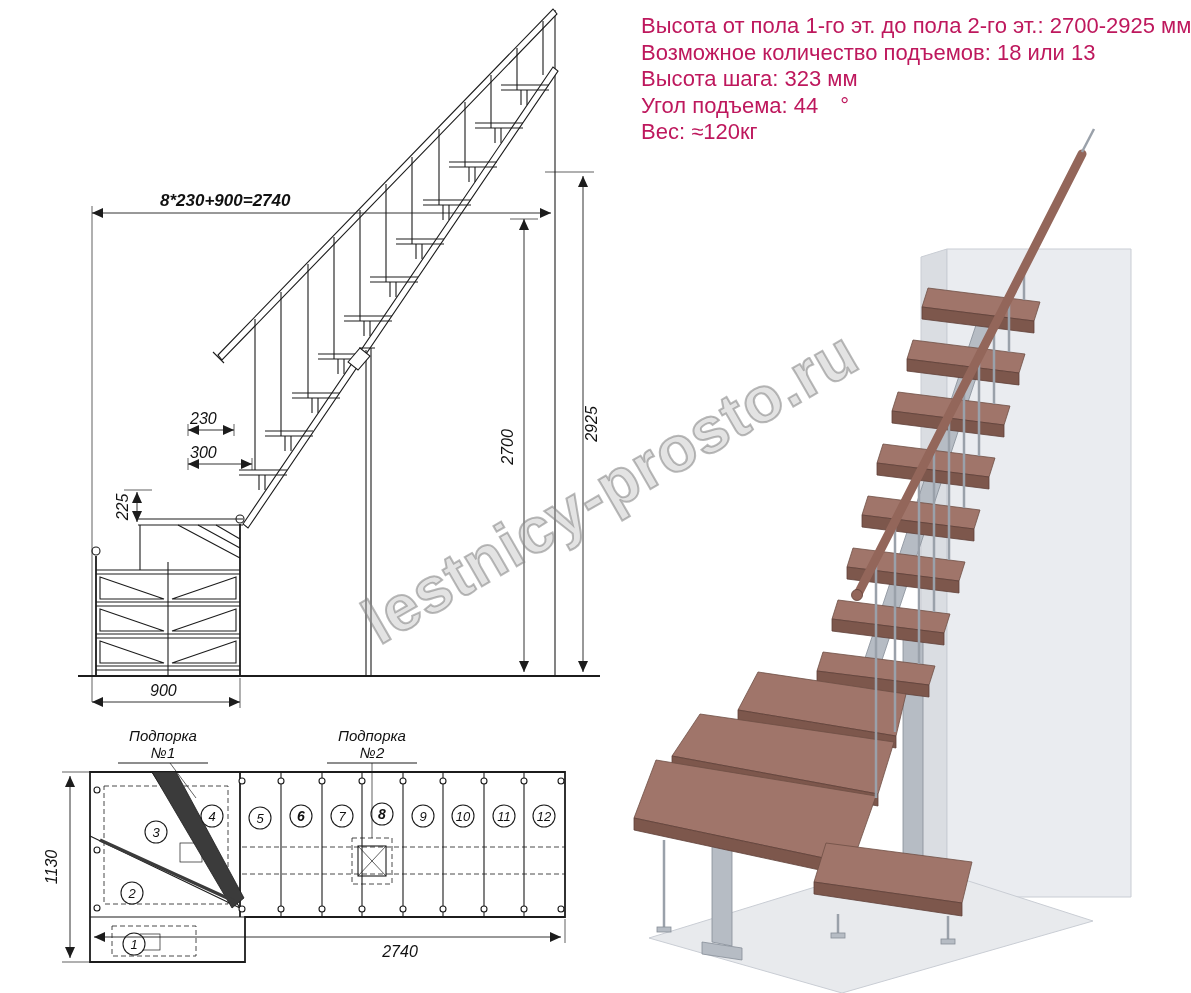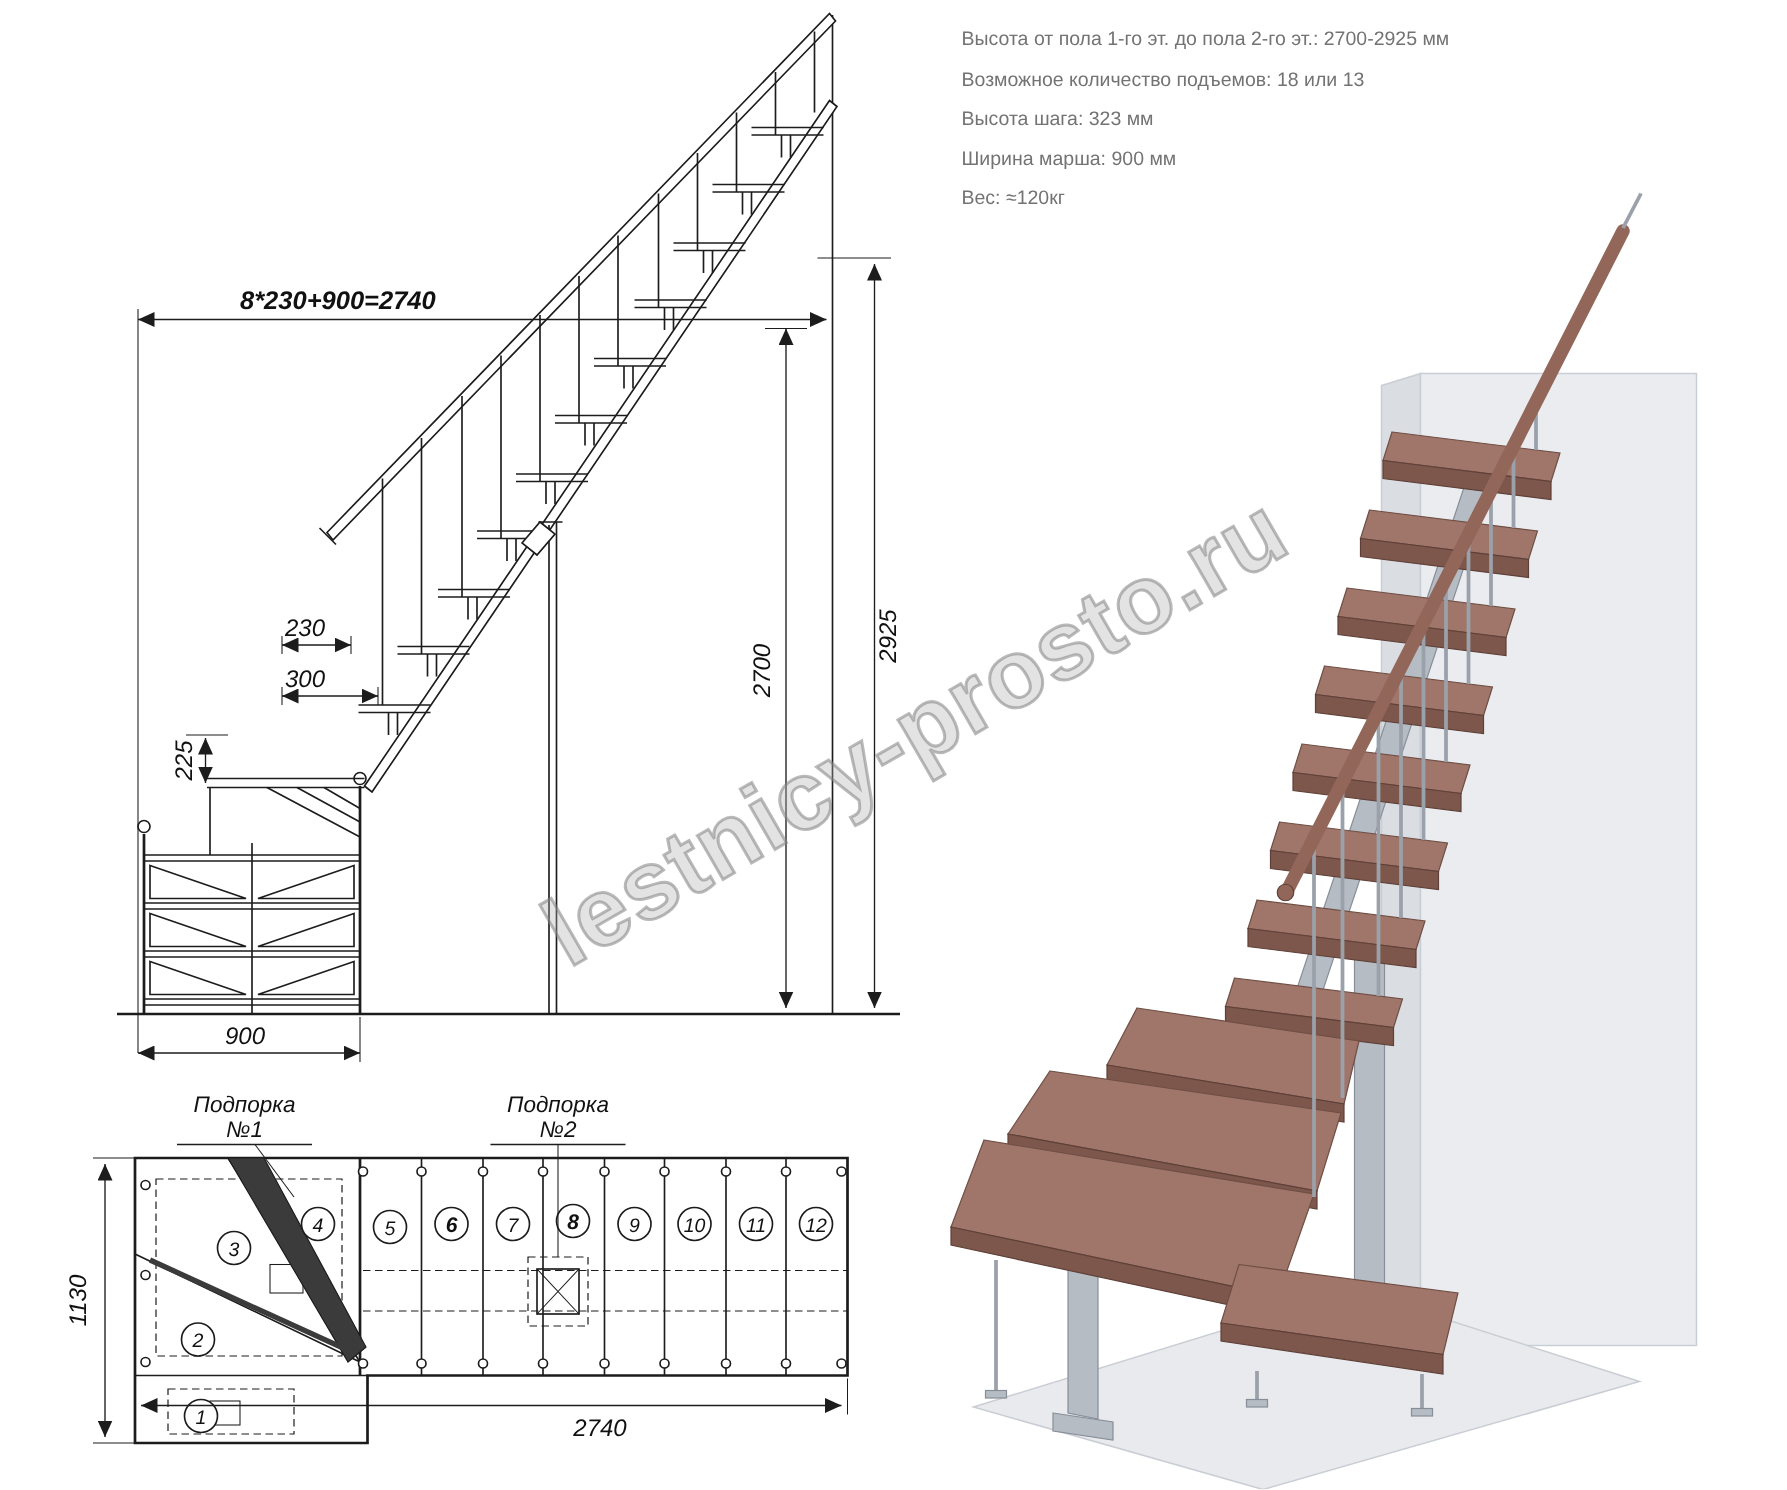--- a/index.html
+++ b/index.html
@@ -1,18 +1,18 @@
 <!DOCTYPE html>
 <html><head>
 <meta charset="utf-8">
 <style>
   html,body{margin:0;padding:0;background:#fff;}
   .canvas{position:relative;width:1191px;height:993px;background:#fff;overflow:hidden;font-family:"Liberation Sans",sans-serif;}
   svg.scene{position:absolute;left:0;top:0;}
-  .specs{position:absolute;left:641px;top:13px;width:545px;color:#737373;font-size:13px;line-height:26.5px;}
+  .specs{position:absolute;left:641px;top:13px;width:545px;color:#be185d;font-size:22px;line-height:26.5px;}
   .specs div{white-space:nowrap;}
   .watermark{position:absolute;left:320px;top:450px;width:580px;text-align:center;font-size:64px;font-weight:bold;letter-spacing:1px;
              color:rgba(175,175,175,0.35);-webkit-text-stroke:2px rgba(130,130,130,0.55);
              transform:rotate(-30deg);pointer-events:none;white-space:nowrap;}
   .ln{stroke:#1c1c1c;stroke-width:1.1;fill:none;}
   .ln2{stroke:#1c1c1c;stroke-width:1.8;fill:none;}
   .thin{stroke:#1c1c1c;stroke-width:0.7;fill:none;}
   .dash{stroke:#1c1c1c;stroke-width:0.8;fill:none;stroke-dasharray:5 3;}
   .dim{stroke:#1c1c1c;stroke-width:0.9;fill:none;}
   .wt{fill:#fff;stroke:#1c1c1c;stroke-width:1.1;}
@@ -221,19 +221,19 @@
     <line class="rail" x1="858" y1="594" x2="1082" y2="154"></line>
     <line class="metLn" x1="1082" y1="152" x2="1094" y2="129"></line>
     <circle cx="857" cy="595" r="5.5" fill="#93665a" stroke="#5f4038" stroke-width="0.8"></circle>
   </g>
 </svg>
 
   <div class="specs">
     <div>Высота от пола 1-го эт. до пола 2-го эт.: 2700-2925 мм</div>
     <div>Возможное количество подъемов: 18 или 13</div>
     <div>Высота шага: 323 мм</div>
-    <div>Ширина марша: 900 мм</div>
+    <div>Угол подъема: 44  °</div>
     <div>Вес: ≈120кг</div>
   </div>
 
   <div class="watermark">lestnicy-prosto.ru</div>
 
 </div>
 
 </body></html>

